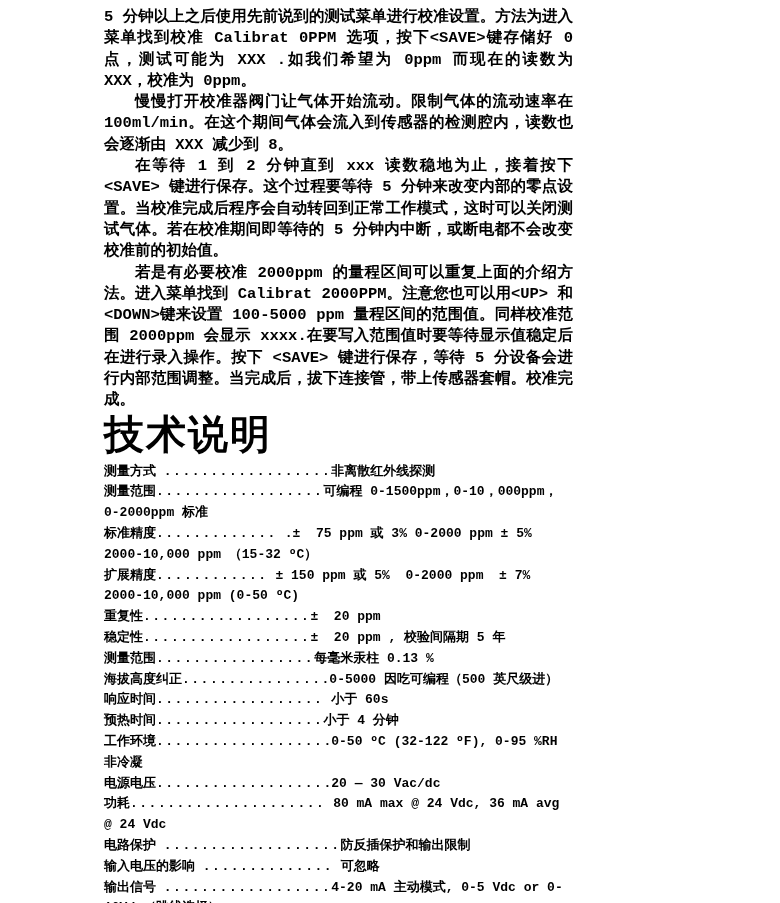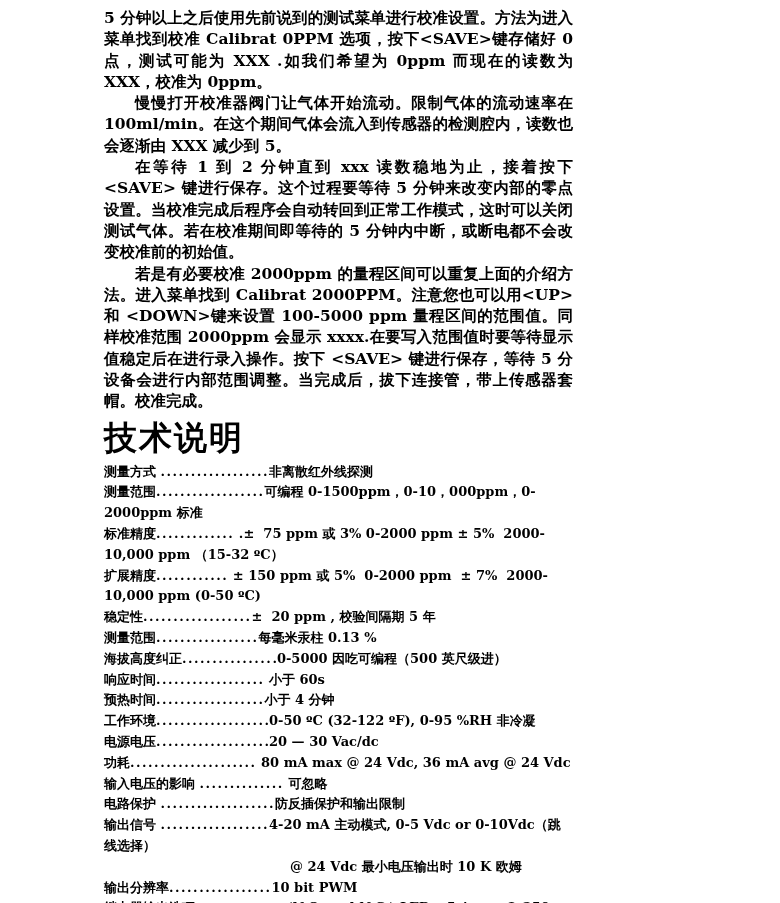--- a/index.html
+++ b/index.html
@@ -9,68 +9,70 @@
     font-weight: bold;
     color: #000000;
     -webkit-font-smoothing: antialiased;
   }
   .page {
     box-sizing: border-box;
     width: 676px; height: 903px;
     padding: 7px 103px 0 104px;
     overflow: hidden;
     background: #ffffff;
+    font-family: Liberation Mono, monospace;
   }
   .paragraphs p {
     margin: 0;
     font-size: 15.5px;
     line-height: 21.3px;
     text-align: justify;
   }
   .paragraphs p.indent { text-indent: 31px; }
   h1.section-heading {
     margin: 7px 0 6px 0;
-    font-size: 33px;
+    font-size: 40px;
     line-height: 37px;
     letter-spacing: 2px;
     font-weight: bold;
   }
   .spec-list { }
   .spec {
     font-size: 13px;
     line-height: 20.8px;
     white-space: pre-wrap;
   }
   .spec .spec-leader { letter-spacing: 1.5px; }
   .spec.cont { padding-left: 186px; }
 </style>
 </head>
 <body>
 
 <div class="page">
   <div class="paragraphs">
       <p>5 分钟以上之后使用先前说到的测试菜单进行校准设置。方法为进入菜单找到校准 Calibrat 0PPM 选项，按下&lt;SAVE&gt;键存储好 0 点，测试可能为 XXX .如我们希望为 0ppm 而现在的读数为 XXX，校准为 0ppm。</p>
-      <p class="indent">慢慢打开校准器阀门让气体开始流动。限制气体的流动速率在 100ml/min。在这个期间气体会流入到传感器的检测腔内，读数也会逐渐由 XXX 减少到 5。</p>
+      <p class="indent">慢慢打开校准器阀门让气体开始流动。限制气体的流动速率在 100ml/min。在这个期间气体会流入到传感器的检测腔内，读数也会逐渐由 XXX 减少到 8。</p>
       <p class="indent">在等待 1 到 2 分钟直到 xxx 读数稳地为止，接着按下&lt;SAVE&gt; 键进行保存。这个过程要等待 5 分钟来改变内部的零点设置。当校准完成后程序会自动转回到正常工作模式，这时可以关闭测试气体。若在校准期间即等待的 5 分钟内中断，或断电都不会改变校准前的初始值。</p>
       <p class="indent">若是有必要校准 2000ppm 的量程区间可以重复上面的介绍方法。进入菜单找到 Calibrat 2000PPM。注意您也可以用&lt;UP&gt; 和 &lt;DOWN&gt;键来设置 100-5000 ppm 量程区间的范围值。同样校准范围 2000ppm 会显示 xxxx.在要写入范围值时要等待显示值稳定后在进行录入操作。按下 &lt;SAVE&gt; 键进行保存，等待 5 分设备会进行内部范围调整。当完成后，拔下连接管，带上传感器套帽。校准完成。</p>
     </div>
   <h1 class="section-heading">技术说明</h1>
   <div class="spec-list">
       <div class="spec"><span class="spec-label">测量方式 </span><span class="spec-leader">..................</span><span class="spec-value">非离散红外线探测</span></div>
       <div class="spec"><span class="spec-label">测量范围</span><span class="spec-leader">..................</span><span class="spec-value">可编程 0-1500ppm，0-10，000ppm，0-2000ppm 标准</span></div>
       <div class="spec"><span class="spec-label">标准精度</span><span class="spec-leader">.............</span><span class="spec-value"> .±  75 ppm 或 3% 0-2000 ppm ± 5%  2000-10,000 ppm （15-32 ºC）</span></div>
       <div class="spec"><span class="spec-label">扩展精度</span><span class="spec-leader">............</span><span class="spec-value"> ± 150 ppm 或 5%  0-2000 ppm  ± 7%  2000-10,000 ppm (0-50 ºC)</span></div>
+      <div class="spec"><span class="spec-label">重复性</span><span class="spec-leader">..................</span><span class="spec-value">±  20 ppm</span></div>
       <div class="spec"><span class="spec-label">稳定性</span><span class="spec-leader">..................</span><span class="spec-value">±  20 ppm , 校验间隔期 5 年</span></div>
       <div class="spec"><span class="spec-label">测量范围</span><span class="spec-leader">.................</span><span class="spec-value">每毫米汞柱 0.13 %</span></div>
       <div class="spec"><span class="spec-label">海拔高度纠正</span><span class="spec-leader">...............</span><span class="spec-value">.0-5000 因吃可编程（500 英尺级进）</span></div>
       <div class="spec"><span class="spec-label">响应时间</span><span class="spec-leader">..................</span><span class="spec-value"> 小于 60s</span></div>
       <div class="spec"><span class="spec-label">预热时间</span><span class="spec-leader">..................</span><span class="spec-value">小于 4 分钟</span></div>
       <div class="spec"><span class="spec-label">工作环境</span><span class="spec-leader">..................</span><span class="spec-value">.0-50 ºC (32-122 ºF), 0-95 %RH 非冷凝</span></div>
       <div class="spec"><span class="spec-label">电源电压</span><span class="spec-leader">..................</span><span class="spec-value">.20 — 30 Vac/dc</span></div>
       <div class="spec"><span class="spec-label">功耗</span><span class="spec-leader">.....................</span><span class="spec-value"> 80 mA max @ 24 Vdc, 36 mA avg @ 24 Vdc</span></div>
+      <div class="spec"><span class="spec-label">电路保护 </span><span class="spec-leader">...................</span><span class="spec-value">防反插保护和输出限制</span></div>
       <div class="spec"><span class="spec-label">输入电压的影响 </span><span class="spec-leader">..............</span><span class="spec-value"> 可忽略</span></div>
-      <div class="spec"><span class="spec-label">电路保护 </span><span class="spec-leader">...................</span><span class="spec-value">防反插保护和输出限制</span></div>
       <div class="spec"><span class="spec-label">输出信号 </span><span class="spec-leader">..................</span><span class="spec-value">4-20 mA 主动模式, 0-5 Vdc or 0-10Vdc（跳线选择）</span></div>
       <div class="spec cont"><span class="spec-label"></span><span class="spec-leader"></span><span class="spec-value">@ 24 Vdc 最小电压输出时 10 K 欧姆</span></div>
       <div class="spec"><span class="spec-label">输出分辨率</span><span class="spec-leader">.................</span><span class="spec-value">10 bit PWM</span></div>
       <div class="spec"><span class="spec-label">继电器输出选项 </span><span class="spec-leader">...........….</span><span class="spec-value">(N.O. and N.C.) LEDs, 5 Amps @ 250 Vac, 5 Amps @ 30 Vdc, p.f. = 1</span></div>
     </div>
 </div>
 
 </body></html>

